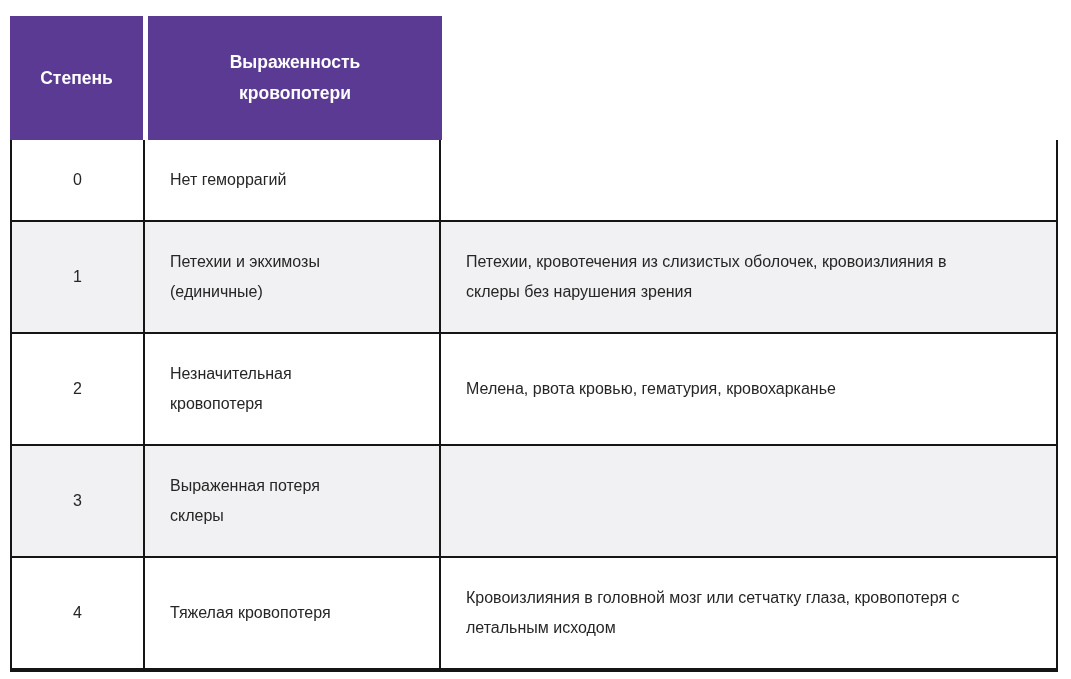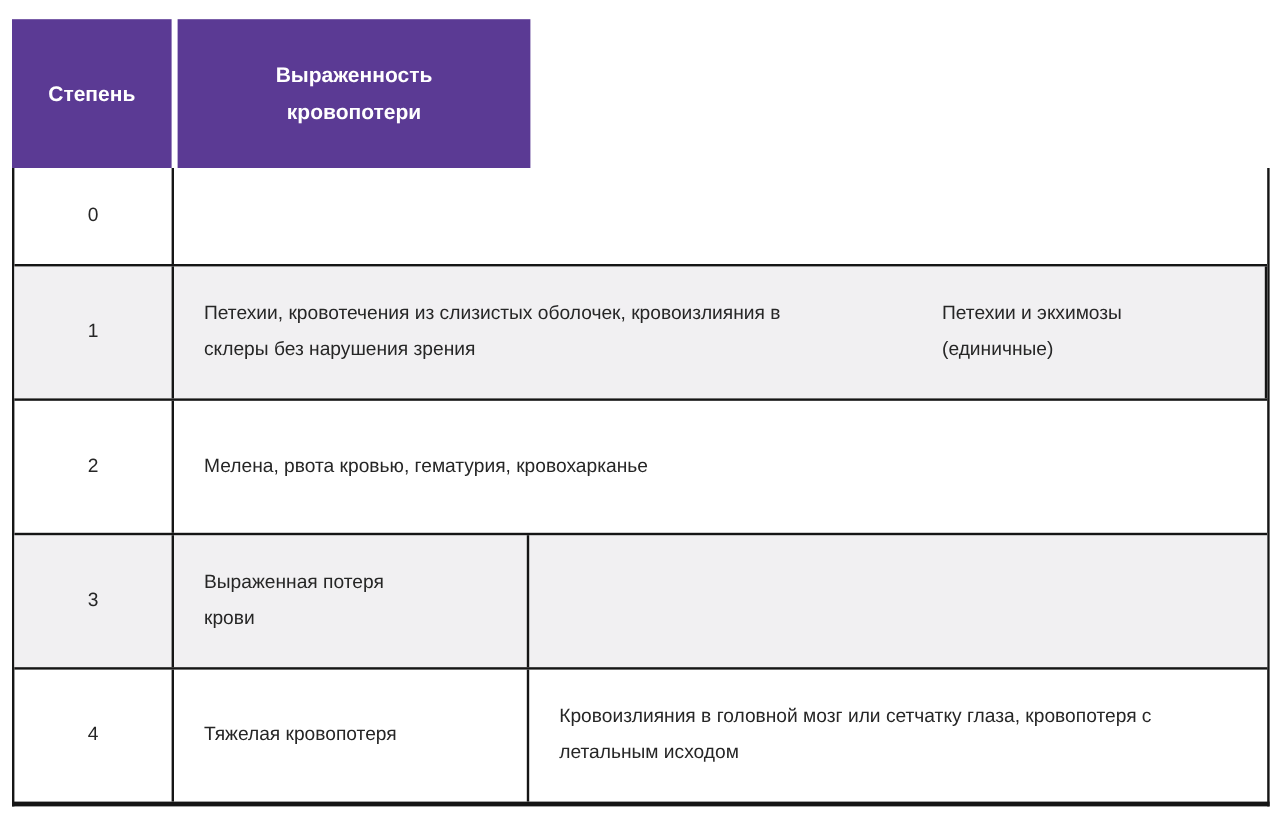--- a/index.html
+++ b/index.html
@@ -86,52 +86,58 @@
       <span class="wrap">Выраженность кровопотери</span>
     </div>
   </div>
 
   <div class="tbody">
 
     <div class="tr h80">
       <div class="td c1">
           <span class="wrap">0</span>
         </div>
+      <div class="td c2">
+          <span class="wrap">Нет геморрагий</span>
+        </div>
       <div class="td c3">
           <span class="wrap"></span>
         </div>
     </div>
 
     <div class="tr h112 alt">
       <div class="td c1">
           <span class="wrap">1</span>
         </div>
+      <div class="td c2">
+          <span class="wrap">Петехии и экхимозы (единичные)</span>
+        </div>
       <div class="td c3">
           <span class="wrap">Петехии, кровотечения из слизистых оболочек, кровоизлияния в склеры без нарушения зрения</span>
-        </div>
-      <div class="td c2">
-          <span class="wrap">Петехии и экхимозы (единичные)</span>
         </div>
     </div>
 
     <div class="tr h112">
       <div class="td c1">
           <span class="wrap">2</span>
+        </div>
+      <div class="td c2">
+          <span class="wrap">Незначительная кровопотеря</span>
         </div>
       <div class="td c3">
           <span class="wrap">Мелена, рвота кровью, гематурия, кровохарканье</span>
         </div>
     </div>
 
     <div class="tr h112 alt">
       <div class="td c1">
           <span class="wrap">3</span>
         </div>
       <div class="td c2">
-          <span class="wrap">Выраженная потеря крови</span>
+          <span class="wrap">Выраженная потеря склеры</span>
         </div>
     </div>
 
     <div class="tr h112">
       <div class="td c1">
           <span class="wrap">4</span>
         </div>
       <div class="td c2">
           <span class="wrap">Тяжелая кровопотеря</span>
         </div>

